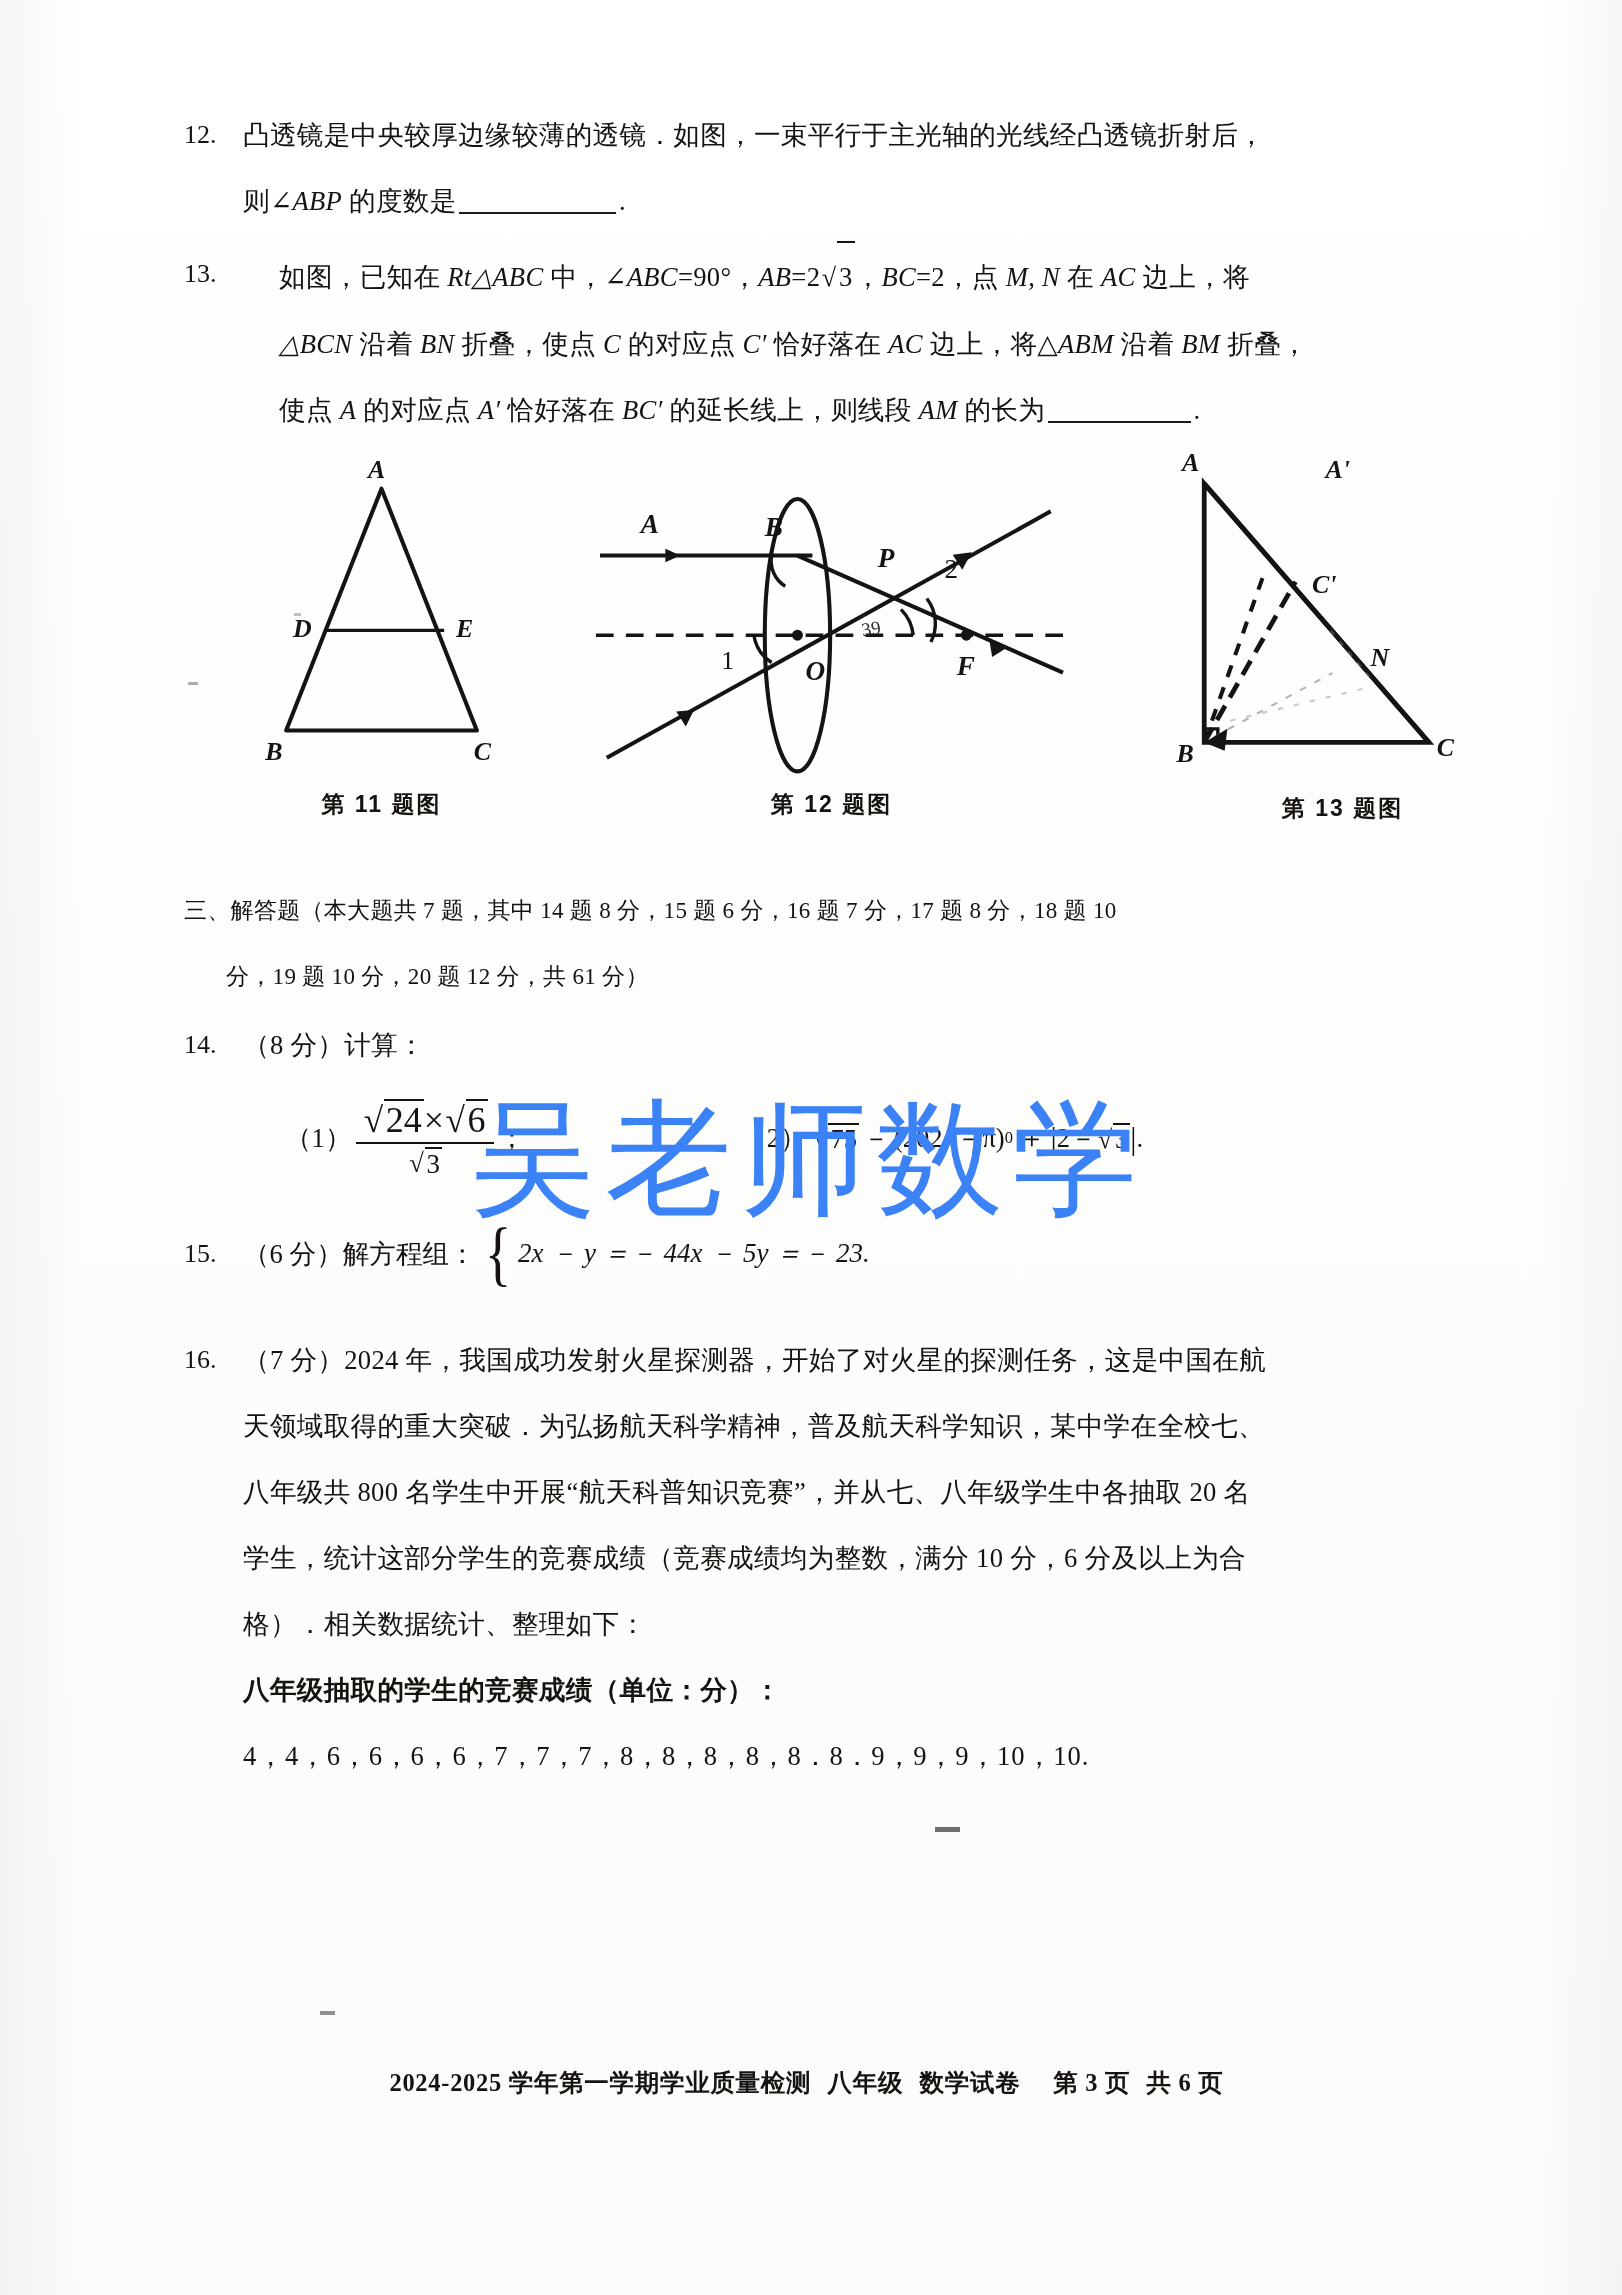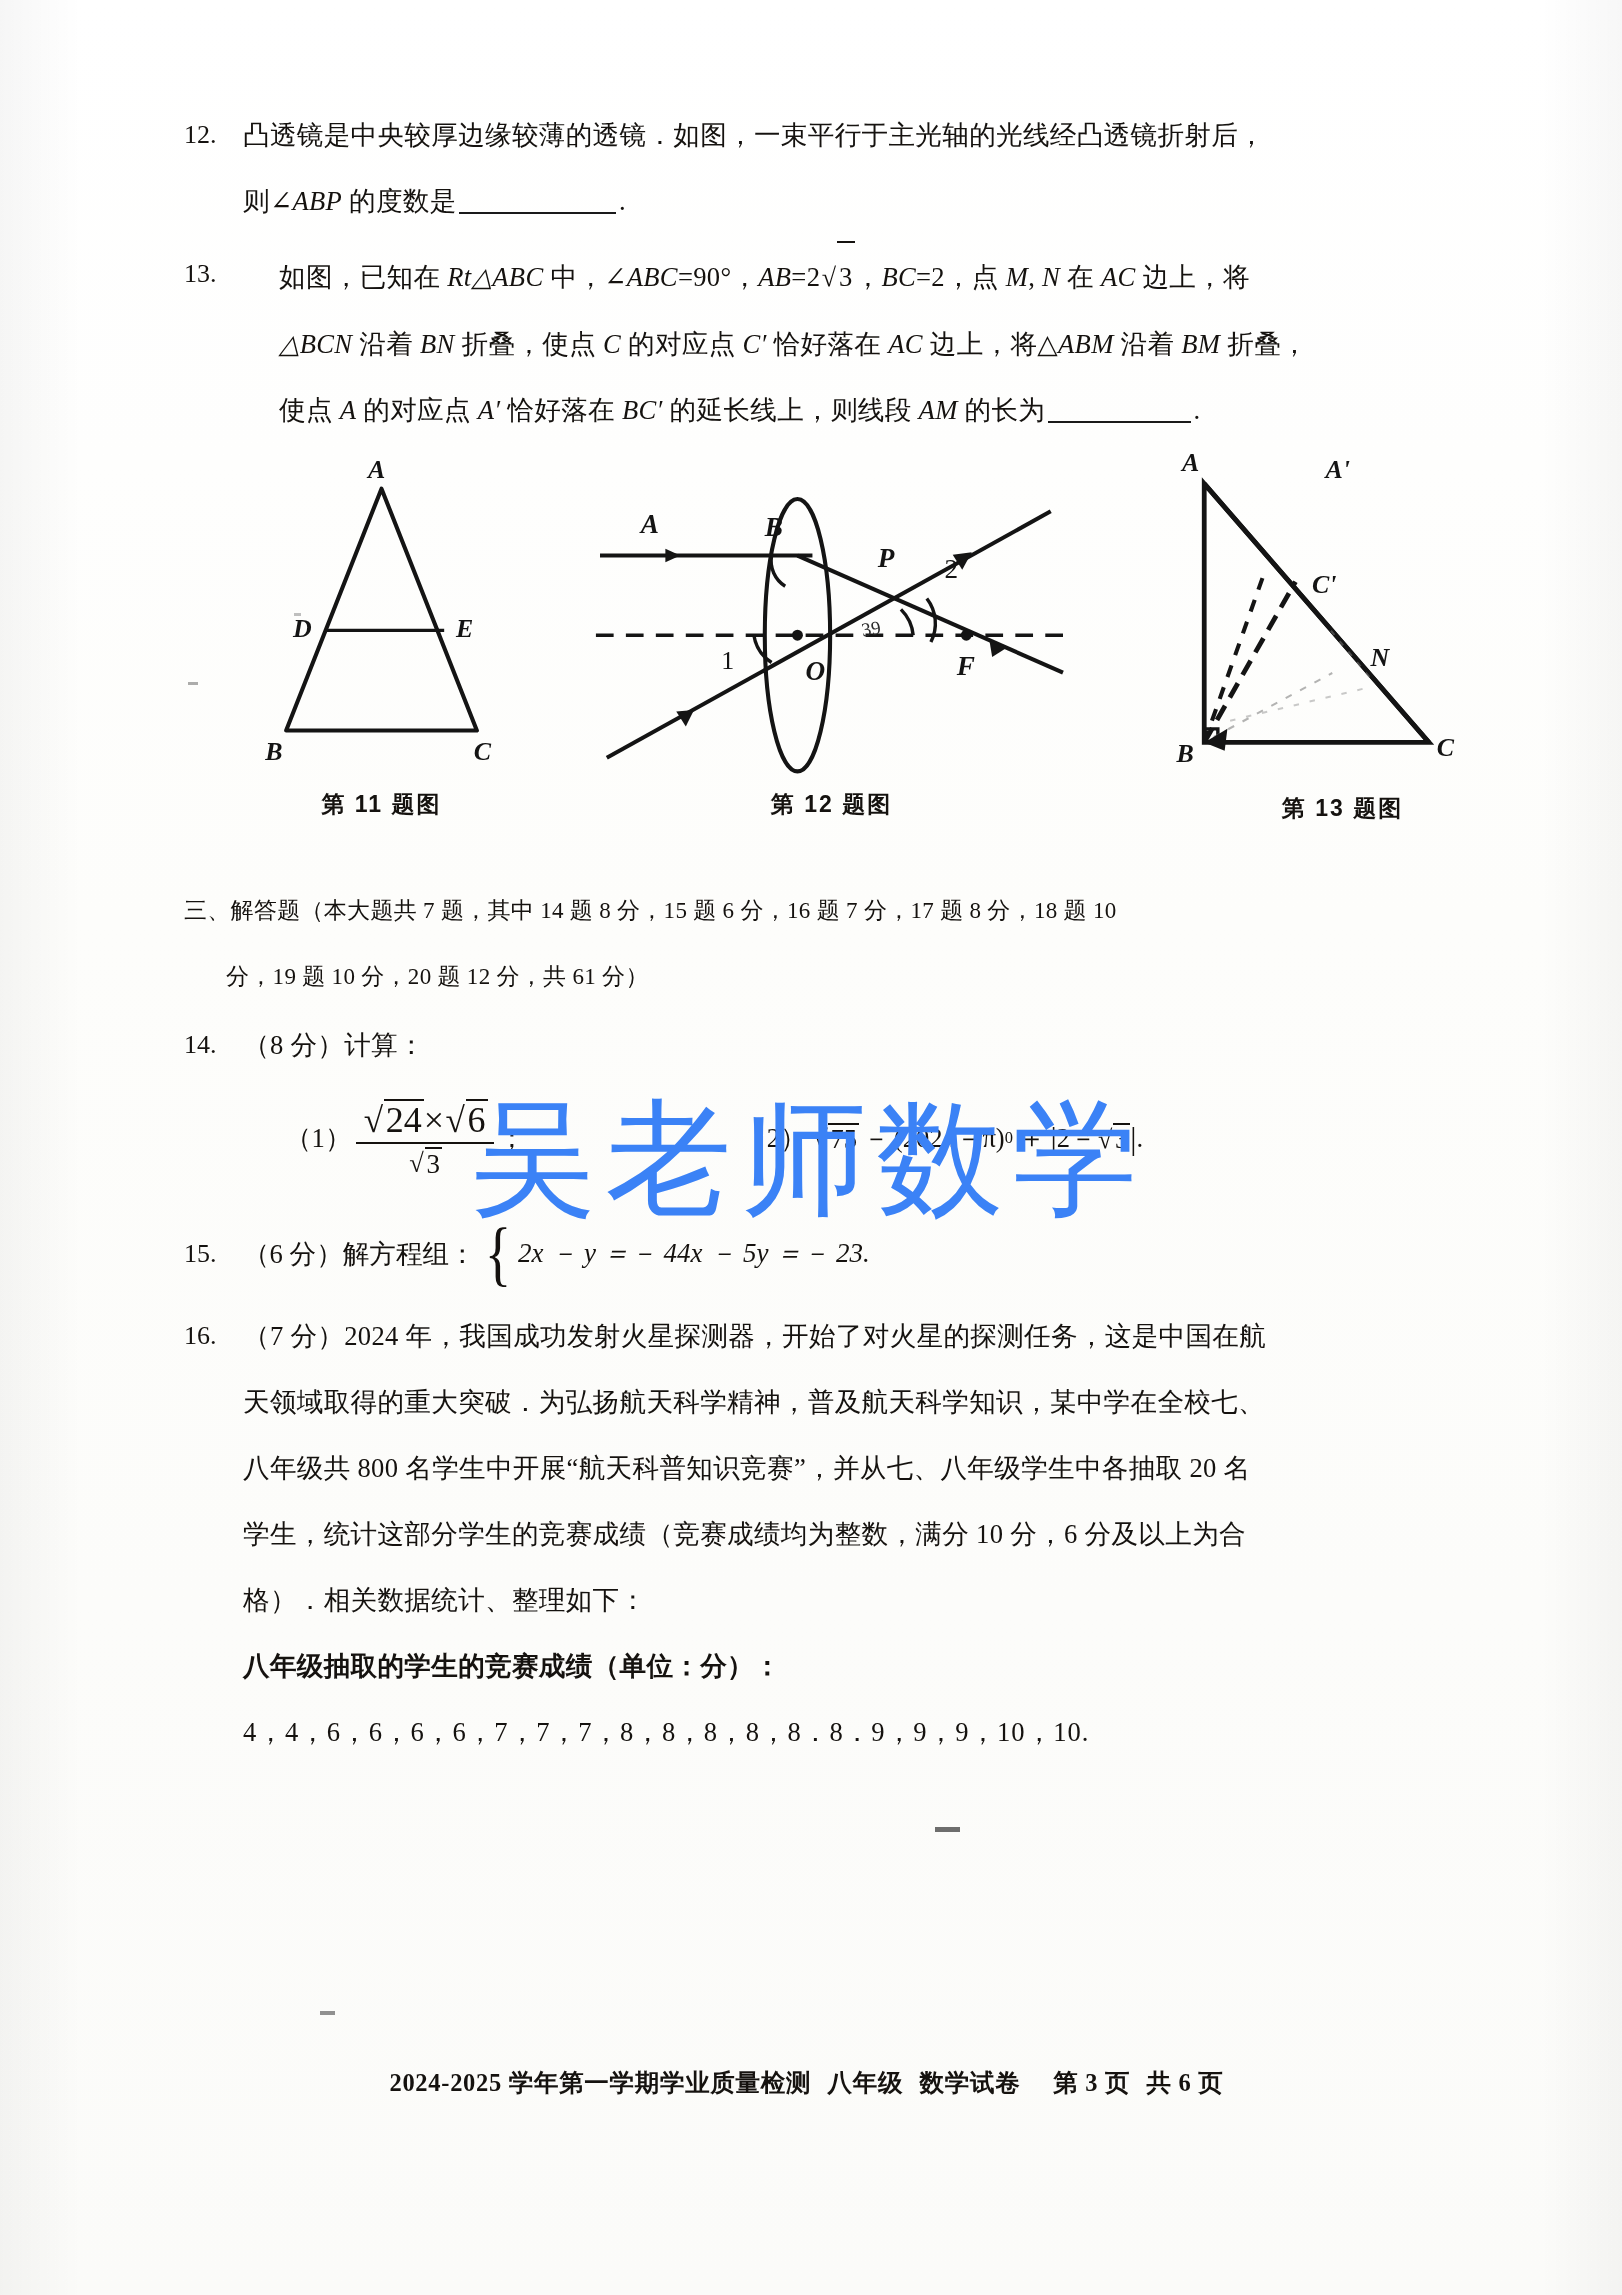--- a/index.html
+++ b/index.html
@@ -340,21 +340,21 @@
         <span class="sup">0</span>
         <span style="margin:0 5.5px;">＋</span>
         <span style="font-size:31px;">|</span>
         <span>2－</span>
         <span class="sqrt"><span class="rad-sign">√</span><span class="radicand">3</span></span>
         <span style="font-size:31px;">|</span>
         <span>.</span>
       </div>
     </div>
 
-    <div style="display:flex; align-items:center; margin-bottom:5px;">
+    <div style="display:flex; align-items:center; margin-bottom:29px;">
       <div class="q-num" style="line-height:89px;">15.</div>
       <div style="font-size:26.6px;">（6 分）解方程组：</div>
       <div class="brace-sys">
         <span class="brace">{</span>
         <span class="eqs">
           <div>2x － y ＝－ 4</div>
           <div>4x － 5y ＝－ 23.</div>
         </span>
       </div>
     </div>

